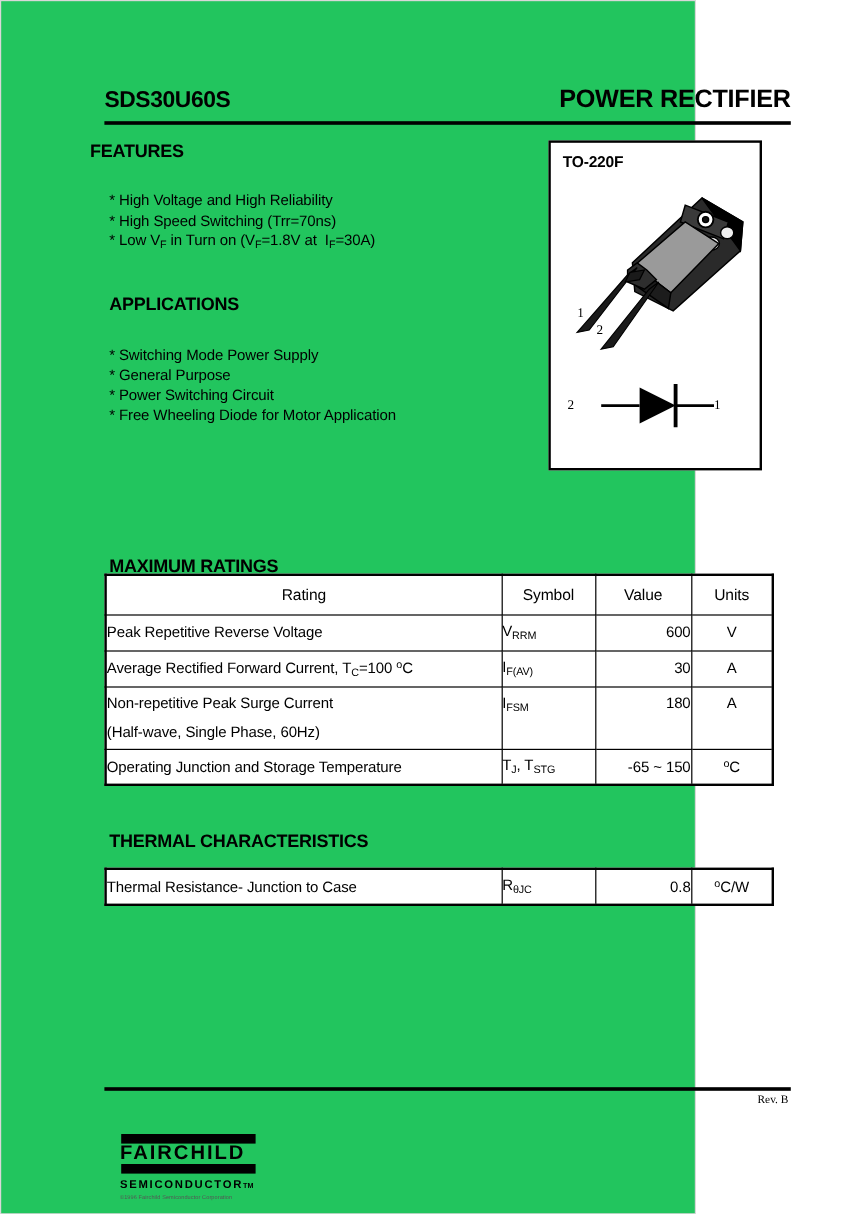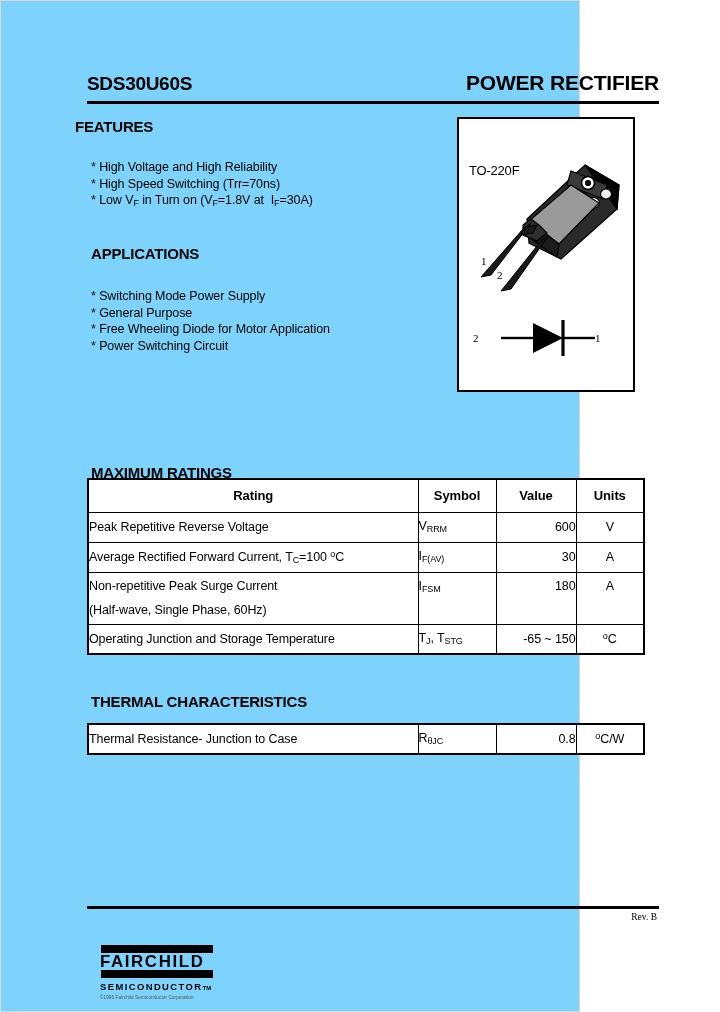--- a/index.html
+++ b/index.html
@@ -13,21 +13,21 @@
     font-family: "Liberation Sans", sans-serif;
     color: #000000;
     position: relative;
     overflow: hidden;
   }
   .page {
     position: absolute;
     left: 0; top: 0;
     width: 580px;
     height: 1012px;
-    background: #7dd3fc;
+    background: #22c55e;
     box-sizing: border-box;
     border: 1px solid #d8d8d8;
   }
   .sheet {
     position: absolute;
     left: 62px;
     top: 62px;
     width: 596px;
     height: 900px;
   }
@@ -91,23 +91,22 @@
     height: 275px;
     border: 2px solid #000;
     background: #fff;
     box-sizing: border-box;
   }
   .pkg-label {
     position: absolute;
     left: 10px;
     top: 8px;
     font-size: 13px;
-    font-weight: normal;
+    font-weight: bold;
     letter-spacing: -0.2px;
-    margin-top: 36px;
   }
   .pkg-art {
     position: absolute;
     left: 8px;
     top: 28px;
     width: 162px;
     height: 148px;
   }
   .pin-num {
     position: absolute;
@@ -138,21 +137,21 @@
   }
   table.spec td, table.spec th {
     border: 1px solid #000;
     font-size: 12.5px;
     font-weight: normal;
     letter-spacing: -0.1px;
     padding: 0;
     box-sizing: border-box;
   }
   table.spec th {
-    font-weight: bold;
+    font-weight: normal;
     text-align: center;
     font-size: 13px;
   }
   .c-rating  { width: 330px; text-align: left;  padding-left: 10px; }
   .c-symbol  { width: 78px;  }
   .c-value   { width: 80px;  text-align: right; }
   .c-units   { width: 68px;  text-align: center; }
 
   #maxratings-table {
     left: 24px;
@@ -241,22 +240,22 @@
     <div class="bullets" id="features-list">
       <div><span>* High Voltage and High Reliability</span></div>
       <div><span>* High Speed Switching (Trr=70ns)</span></div>
       <div>* Low V<sub>F</sub> in Turn on (V<sub>F</sub>=1.8V at &nbsp;I<sub>F</sub>=30A)</div>
     </div>
 
     <div class="section-head" id="applications-head">APPLICATIONS</div>
     <div class="bullets" id="applications-list">
       <div>* Switching Mode Power Supply</div>
       <div>* General Purpose</div>
+      <div>* Power Switching Circuit</div>
       <div>* Free Wheeling Diode for Motor Application</div>
-      <div>* Power Switching Circuit</div>
     </div>
 
     <div class="pkg-box">
       <div class="pkg-label">TO-220F</div>
 
       <svg class="pkg-art" viewBox="0 0 162 148">
         <g fill="#111" stroke="#000" stroke-width="1.2">
 
           <polygon points="60,72 118,18 152,38 150,62 94,112 62,96" fill="#2a2a2a"></polygon>
           <polygon points="118,18 152,38 150,62 150,62" fill="#000"></polygon>

